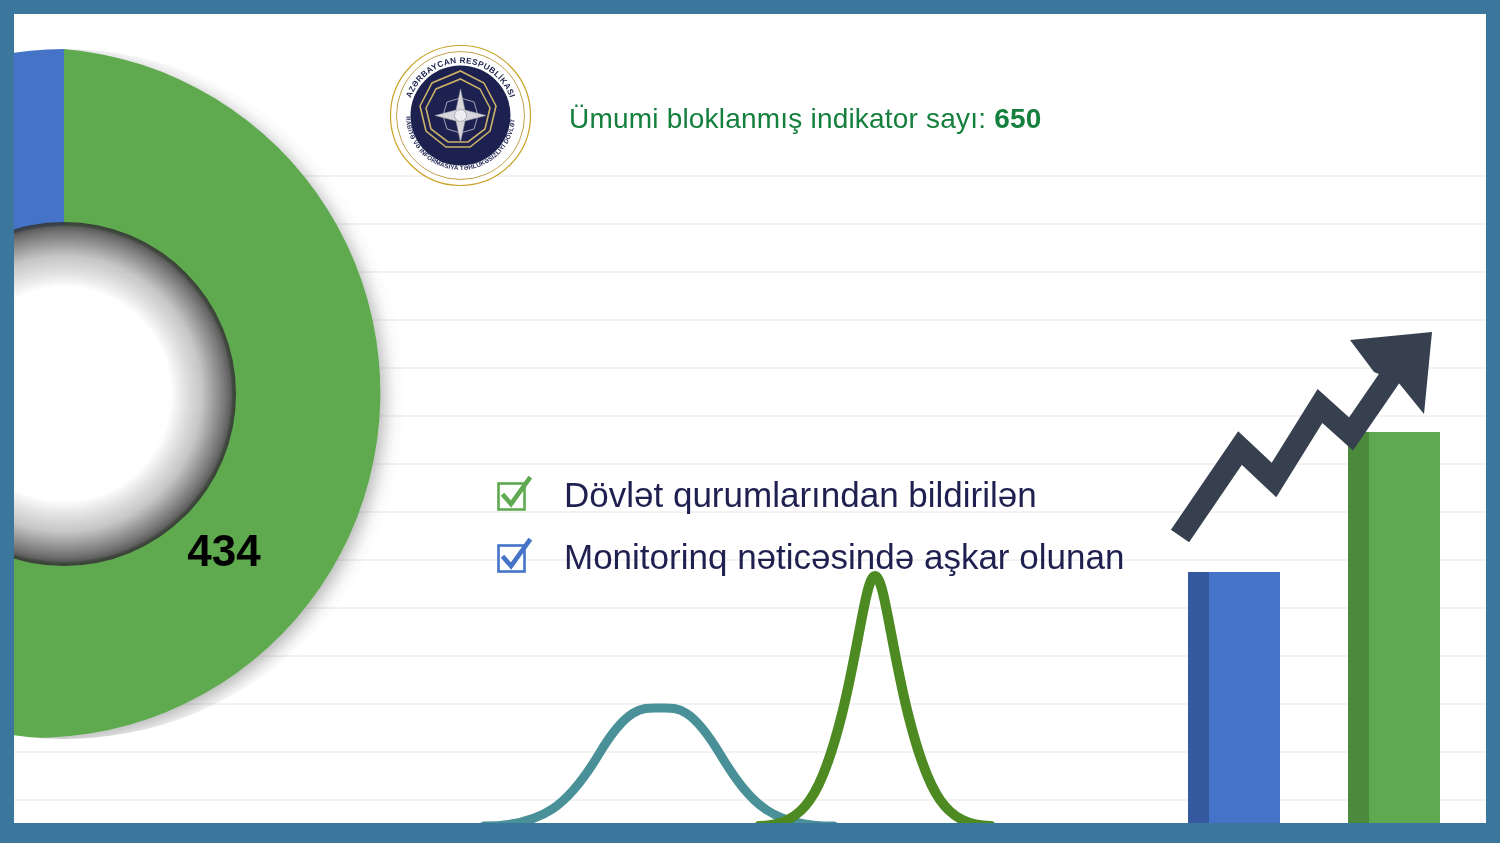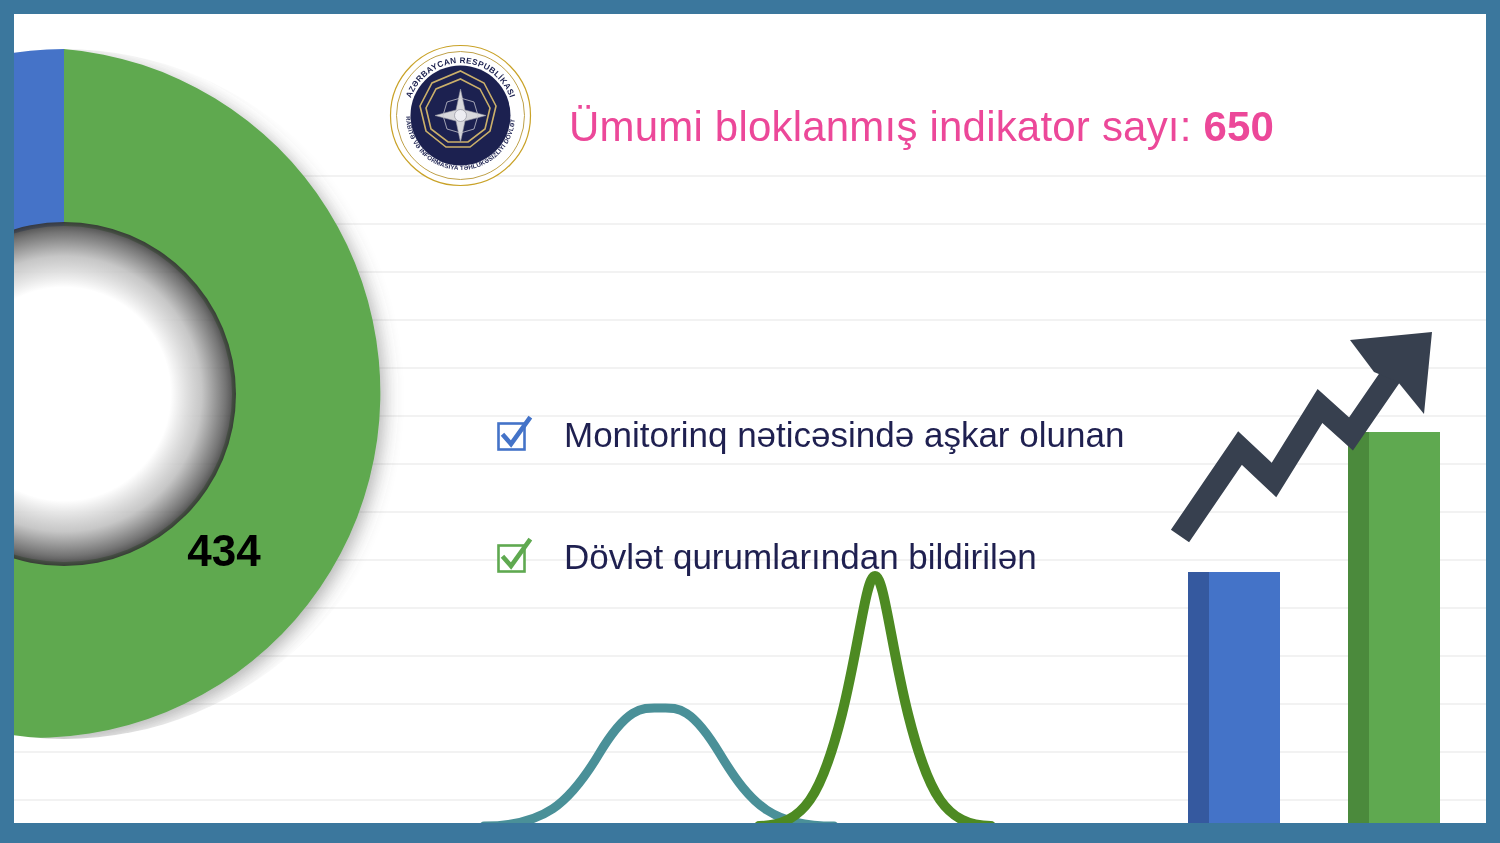--- a/index.html
+++ b/index.html
@@ -69,22 +69,22 @@
     z-index: 20;
   }
   .emblem svg { display: block; }
 
   
   .title {
     position: absolute;
     left: 555px;
     top: 89px;
     z-index: 25;
-    font-size: 42px;
-    color: #ec4899;
+    font-size: 28px;
+    color: #15803d;
     letter-spacing: 0.2px;
     white-space: nowrap;
     font-family: "Liberation Sans", sans-serif;
   }
   .title .count {
     font-weight: bold;
   }
 
   
   .legend {
@@ -269,40 +269,40 @@
         </text>
       </svg>
     </div>
 
     <div class="title">
       <span>Ümumi bloklanmış indikator sayı: </span><span class="count">650</span>
     </div>
 
     <div class="legend">
 
+      <div class="legend-row second">
+        <span class="legend-box">
+          <svg width="34" height="34" viewBox="0 0 34 34" xmlns="http://www.w3.org/2000/svg">
+            <rect x="2.5" y="5.5" width="26" height="26" fill="#FFFFFF" stroke="#5FA950" stroke-width="2.6"></rect>
+            <path d="M8,18 L15,26 L33,1" fill="none" stroke="#5FA950" stroke-width="4.6" stroke-linecap="square" stroke-linejoin="miter"></path>
+          </svg>
+        </span>
+        <span class="legend-label">Dövlət qurumlarından bildirilən</span>
+      </div>
+
       <div class="legend-row">
         <span class="legend-box">
           <svg width="34" height="34" viewBox="0 0 34 34" xmlns="http://www.w3.org/2000/svg">
             <rect x="2.5" y="5.5" width="26" height="26" fill="#FFFFFF" stroke="#4473C8" stroke-width="2.6"></rect>
             <path d="M8,18 L15,26 L33,1" fill="none" stroke="#4473C8" stroke-width="4.6" stroke-linecap="square" stroke-linejoin="miter"></path>
           </svg>
         </span>
         <span class="legend-label">Monitorinq nəticəsində aşkar olunan</span>
       </div>
 
-      <div class="legend-row second">
-        <span class="legend-box">
-          <svg width="34" height="34" viewBox="0 0 34 34" xmlns="http://www.w3.org/2000/svg">
-            <rect x="2.5" y="5.5" width="26" height="26" fill="#FFFFFF" stroke="#5FA950" stroke-width="2.6"></rect>
-            <path d="M8,18 L15,26 L33,1" fill="none" stroke="#5FA950" stroke-width="4.6" stroke-linecap="square" stroke-linejoin="miter"></path>
-          </svg>
-        </span>
-        <span class="legend-label">Dövlət qurumlarından bildirilən</span>
-      </div>
-
     </div>
   </div>
 
   <div class="frame-edge frame-top"></div>
   <div class="frame-edge frame-left"></div>
   <div class="frame-edge frame-right"></div>
   <div class="frame-edge frame-bottom"></div>
 
 </div>
 

